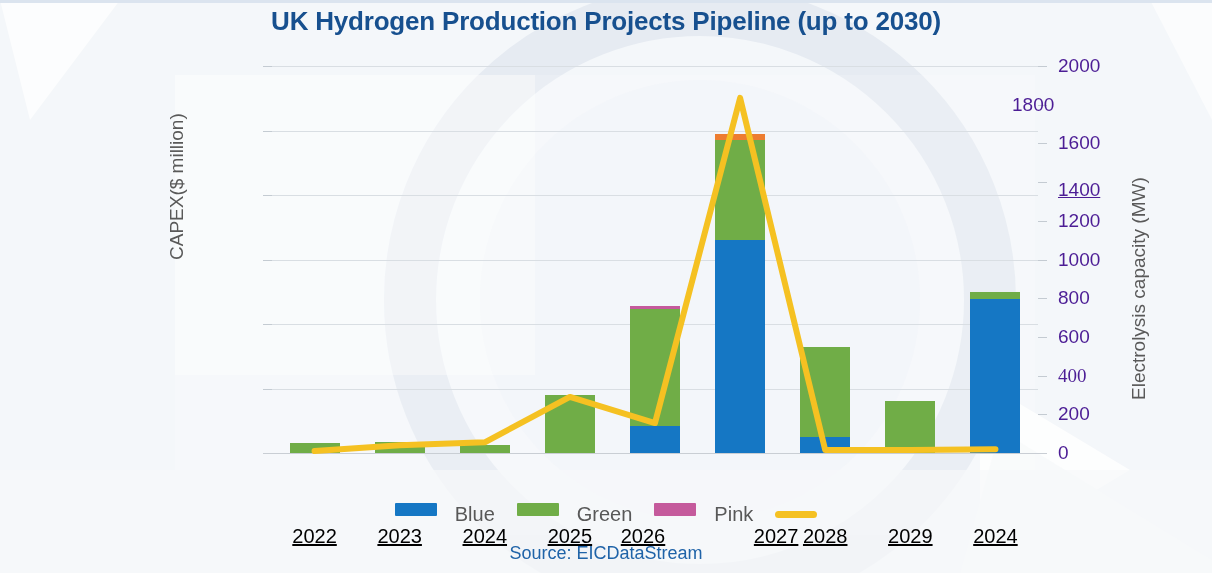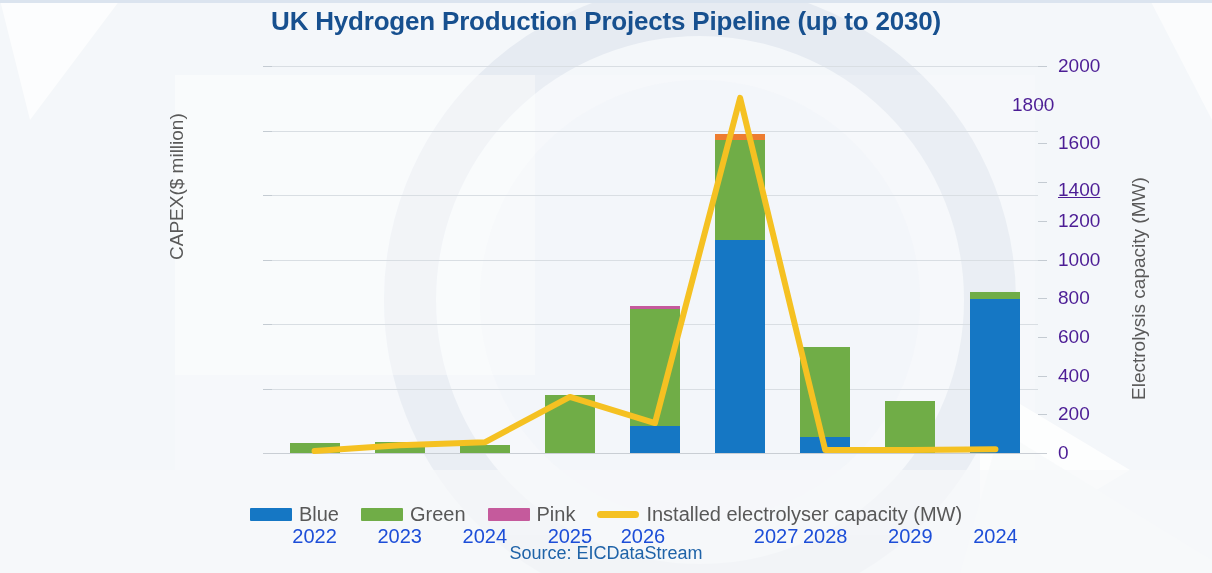--- a/index.html
+++ b/index.html
@@ -65,36 +65,37 @@
   }
   #axis-title-right {
     position: absolute; left: 1128px; top: 400px;
     font-size: 19px; color: #595959;
     transform: rotate(-90deg); transform-origin: left top;
     white-space: nowrap;
   }
 
   .xtick {
     position: absolute; top: 459px;
-    font-size: 20px; color: #1d4ed8; text-align: right;
+    font-size: 20px; color: #000000; text-align: right;
     transform: translateX(-50%);
     white-space: nowrap;
+    text-decoration: underline;
   }
 
   .bar-seg { position: absolute; }
 
   #line-svg { position: absolute; left: 272px; top: 66px; width: 766px; height: 390px; overflow: visible; }
 
   
   #legend {
     position: absolute; left: 0; top: 503px; width: 1212px;
     display: flex; justify-content: center; align-items: center;
     gap: 22px; z-index: 4;
   }
-  .legend-item { display: flex; align-items: center; gap: 7px; }
+  .legend-item { display: flex; align-items: flex-start; gap: 18px; }
   .legend-swatch { width: 42px; height: 13px; border-radius: 1px; }
   .legend-swatch.line-swatch { height: 7px; border-radius: 4px; }
   .legend-label { font-size: 20px; color: #585858; white-space: nowrap; }
 
   #source-note {
     position: absolute; left: 0; top: 543px; width: 1212px;
     text-align: center; font-size: 18px; color: #1f63a8;
     z-index: 4;
   }
 </style>
@@ -141,21 +142,21 @@
         <div class="tickmark-left" style="top: 129px;"></div>
         <div class="tickmark-left" style="top: 64.5px;"></div>
         <div class="tickmark-left" style="top: 0px;"></div>
       </div>
     <div id="right-ticks">
         <div class="tickmark-right" style="top: 387px;"></div>
         <div class="ylabel-right" style="top: 387px; left: 786px;">0</div>
         <div class="tickmark-right" style="top: 348.3px;"></div>
         <div class="ylabel-right" style="top: 348.3px; left: 786px;">200</div>
         <div class="tickmark-right" style="top: 309.6px;"></div>
-        <div class="ylabel-right" style="top: 309.6px; left: 786px;">400</div>
+        <div class="ylabel-right" style="top: 309.6px; left: 786px; font-family: Liberation Serif, serif;">400</div>
         <div class="tickmark-right" style="top: 270.9px;"></div>
         <div class="ylabel-right" style="top: 270.9px; left: 786px;">600</div>
         <div class="tickmark-right" style="top: 232.2px;"></div>
         <div class="ylabel-right" style="top: 232.2px; left: 786px;">800</div>
         <div class="tickmark-right" style="top: 193.5px;"></div>
         <div class="ylabel-right" style="top: 193.5px; left: 786px;">1000</div>
         <div class="tickmark-right" style="top: 154.8px;"></div>
         <div class="ylabel-right" style="top: 154.8px; left: 786px;">1200</div>
         <div class="tickmark-right" style="top: 116.1px;"></div>
         <div class="ylabel-right" style="top: 124px; left: 786px; text-decoration: underline;">1400</div>
@@ -210,17 +211,16 @@
     <div class="legend-item">
       <span class="legend-swatch" style="background: rgb(112, 173, 71);"></span>
       <span class="legend-label">Green</span>
     </div>
     <div class="legend-item">
       <span class="legend-swatch" style="background: rgb(197, 90, 156);"></span>
       <span class="legend-label">Pink</span>
     </div>
     <div class="legend-item">
       <span class="legend-swatch line-swatch" style="background: rgb(245, 193, 34);"></span>
-      <span class="legend-label">Installed electrolyser capacity (MW)</span>
     </div>
   </div>
 
 <div id="source-note">Source: EICDataStream</div>
 
 </body></html>

